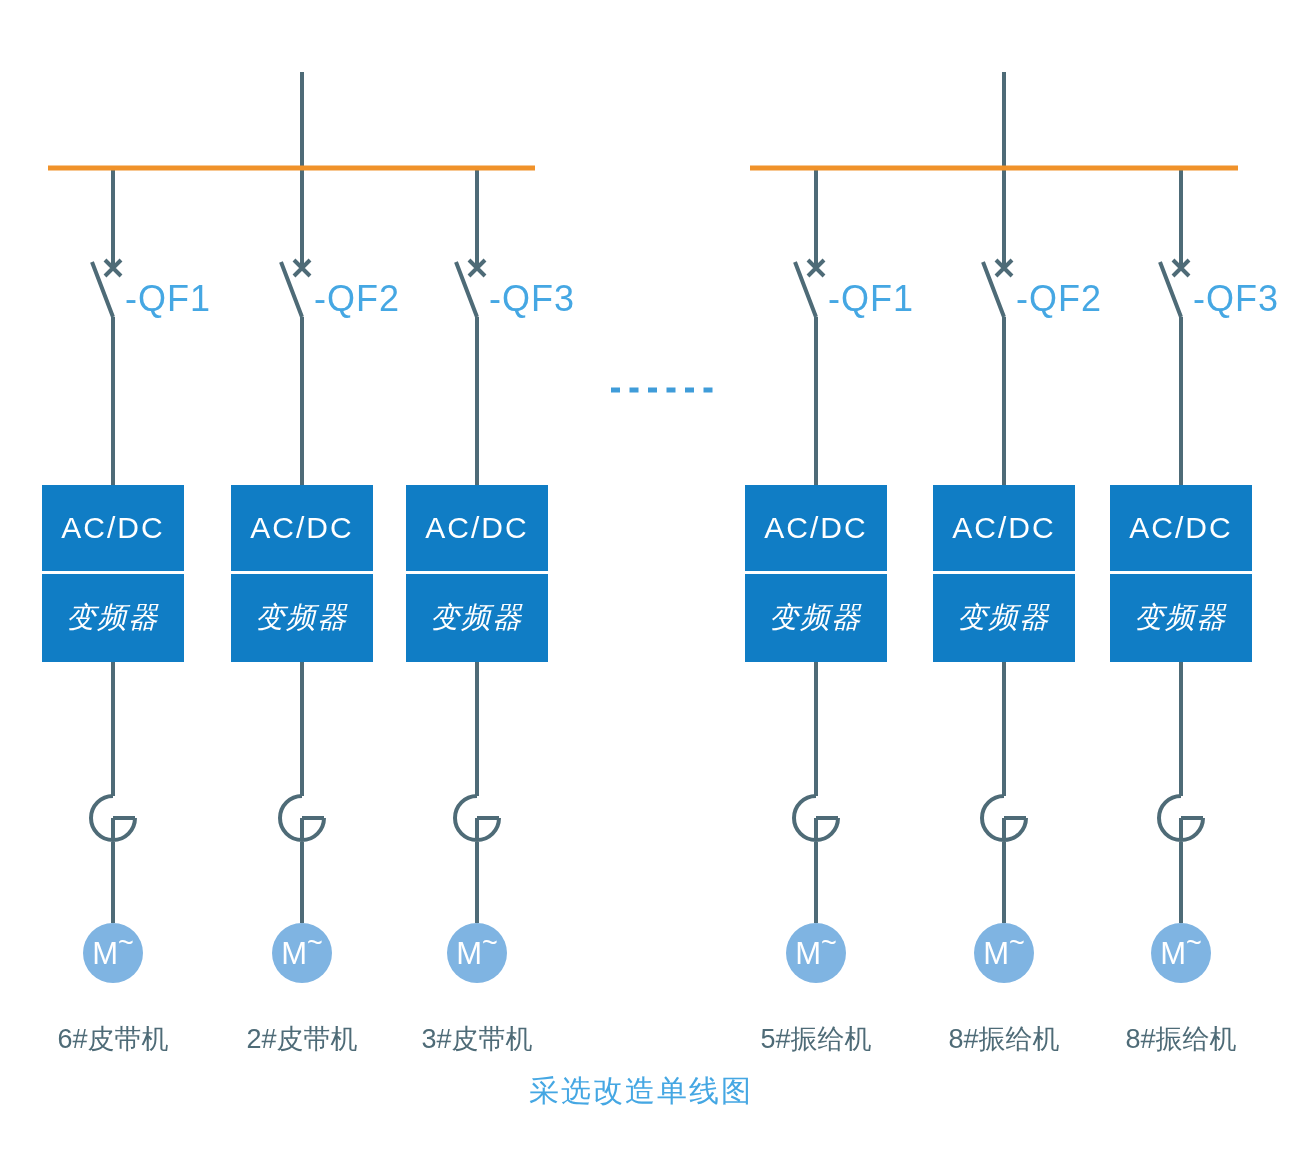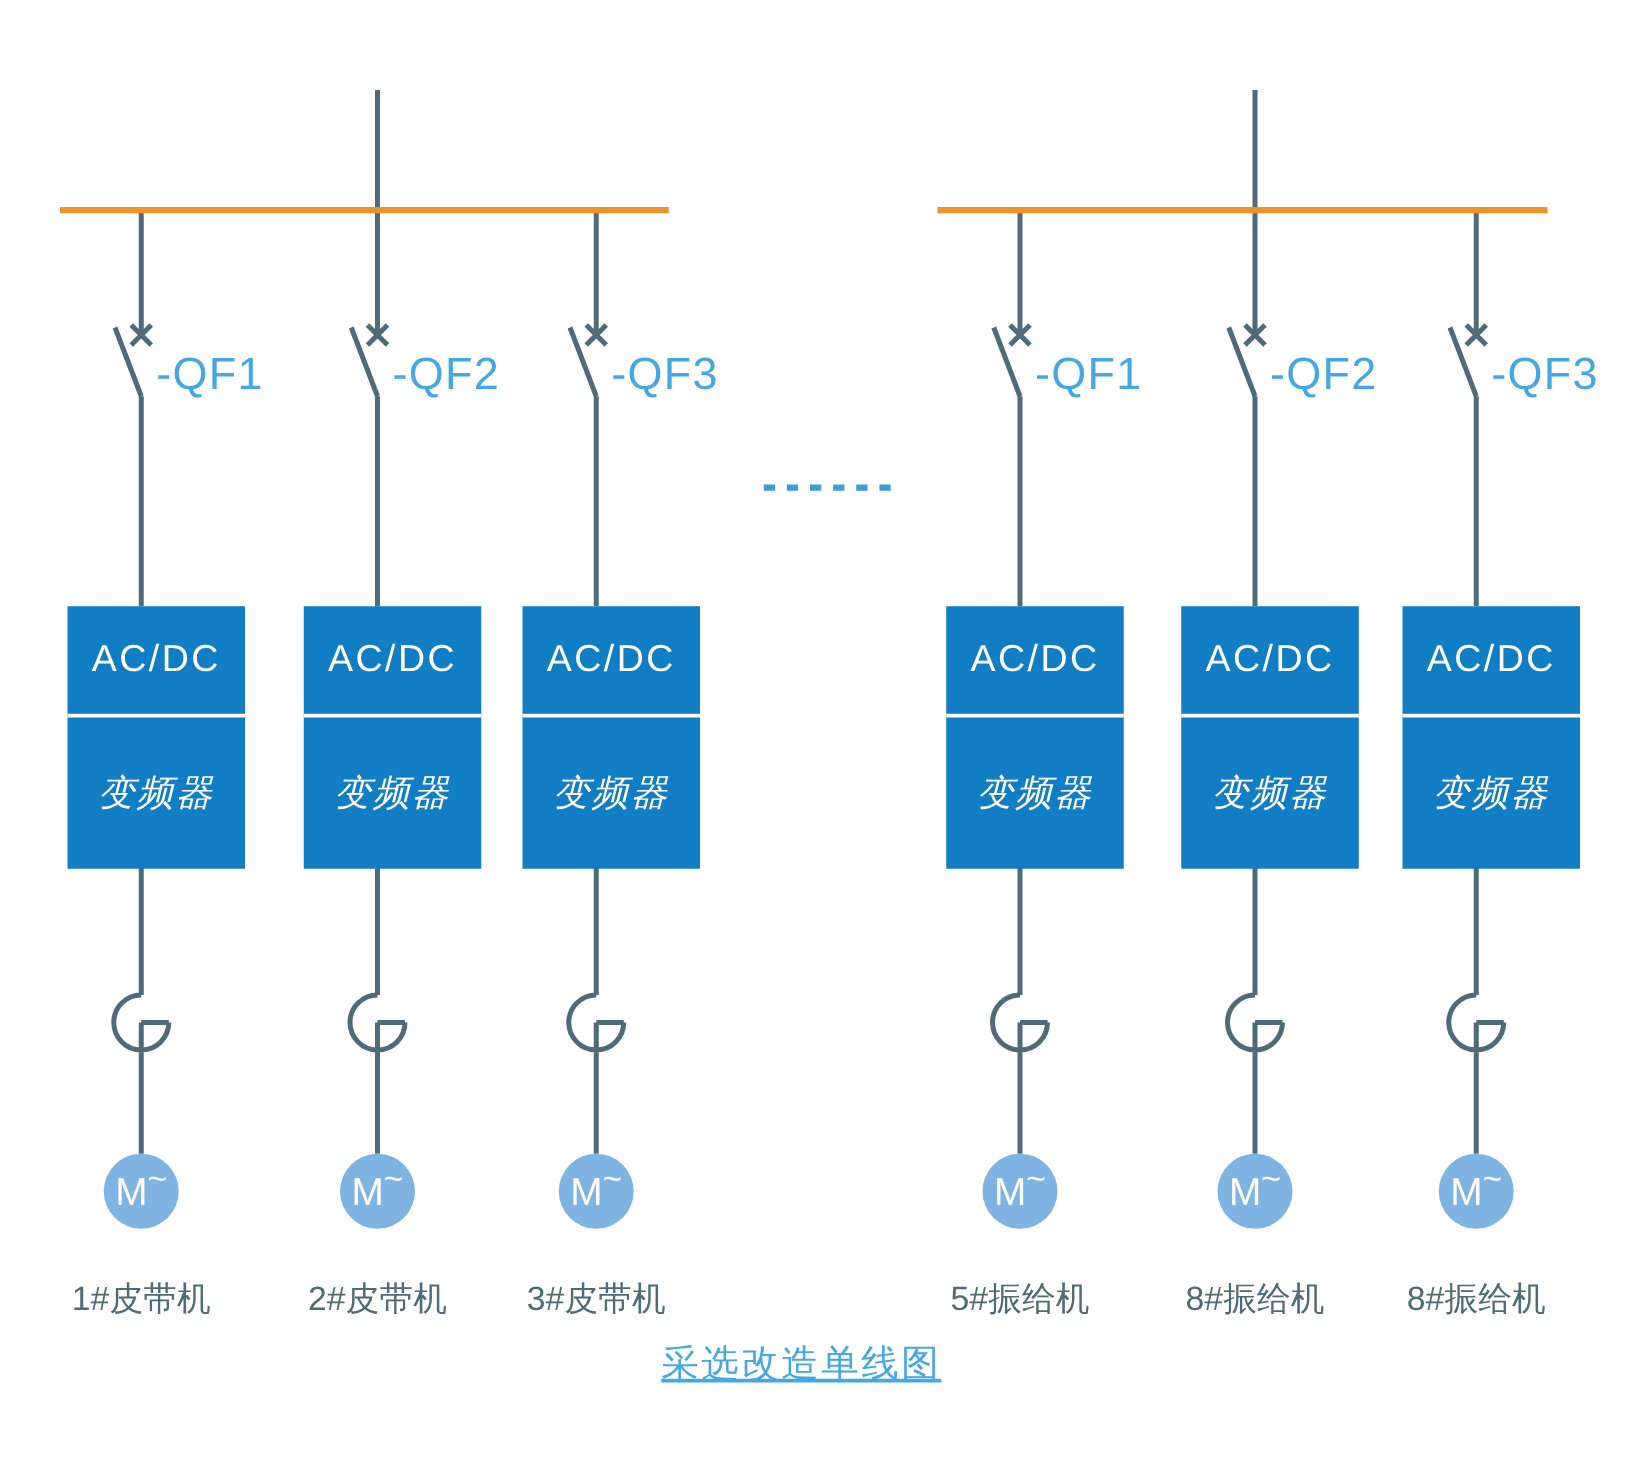--- a/index.html
+++ b/index.html
@@ -20,25 +20,24 @@
     top: 278px;
     font-size: 36px;
     letter-spacing: 1px;
     color: var(--label-blue);
     white-space: nowrap;
   }
   .conv-box {
     left: calc(var(--x) - 71px);
     top: 485px;
     width: 142px;
-    height: 210px;
+    height: 177px;
     background: var(--box-blue);
     display: flex;
     flex-direction: column;
-    margin-left: 12px;
   }
   .conv-top {
     height: 86px;
     display: flex; align-items: center; justify-content: center;
     color: #ffffff;
     font-size: 30px;
     letter-spacing: 2px;
   }
   .conv-divider { height: 3px; background: #ffffff; }
   .conv-bottom {
@@ -72,21 +71,20 @@
   }
   .diagram-title {
     position: absolute;
     left: 0;
     top: 1071px;
     width: 1282px;
     text-align: center;
     font-size: 30px;
     letter-spacing: 2px;
     color: var(--label-blue);
-    text-decoration: underline;
   }
 </style>
 </head>
 <body>
 
 <div class="stage">
 
   <svg class="diagram-svg" width="1301" height="1175" viewBox="0 0 1301 1175">
 
     <path fill="none" style="stroke:var(--line)" stroke-width="4" d="M113,168 V266 M105,260 L121,276 M105,276 L121,260 M92,262 L113,317 M113,317 V485 M113,662 V796 M113,796 A22,22 0 1 0 135,818 M113,818 H135 M113,818 V923"></path>
@@ -106,21 +104,21 @@
     <div class="qf-label">-QF1</div>
     <div class="conv-box">
       <div class="conv-top">AC/DC</div>
       <div class="conv-divider"></div>
       <div class="conv-bottom">变频器</div>
     </div>
     <div class="motor">
         <span class="motor-m">M</span>
         <span class="motor-tilde">~</span>
       </div>
-    <div class="load-label">1#皮带机</div>
+    <div class="load-label">6#皮带机</div>
   </div>
 
   <div class="branch" style="--x:302px">
     <div class="qf-label">-QF2</div>
     <div class="conv-box">
       <div class="conv-top">AC/DC</div>
       <div class="conv-divider"></div>
       <div class="conv-bottom">变频器</div>
     </div>
     <div class="motor">

